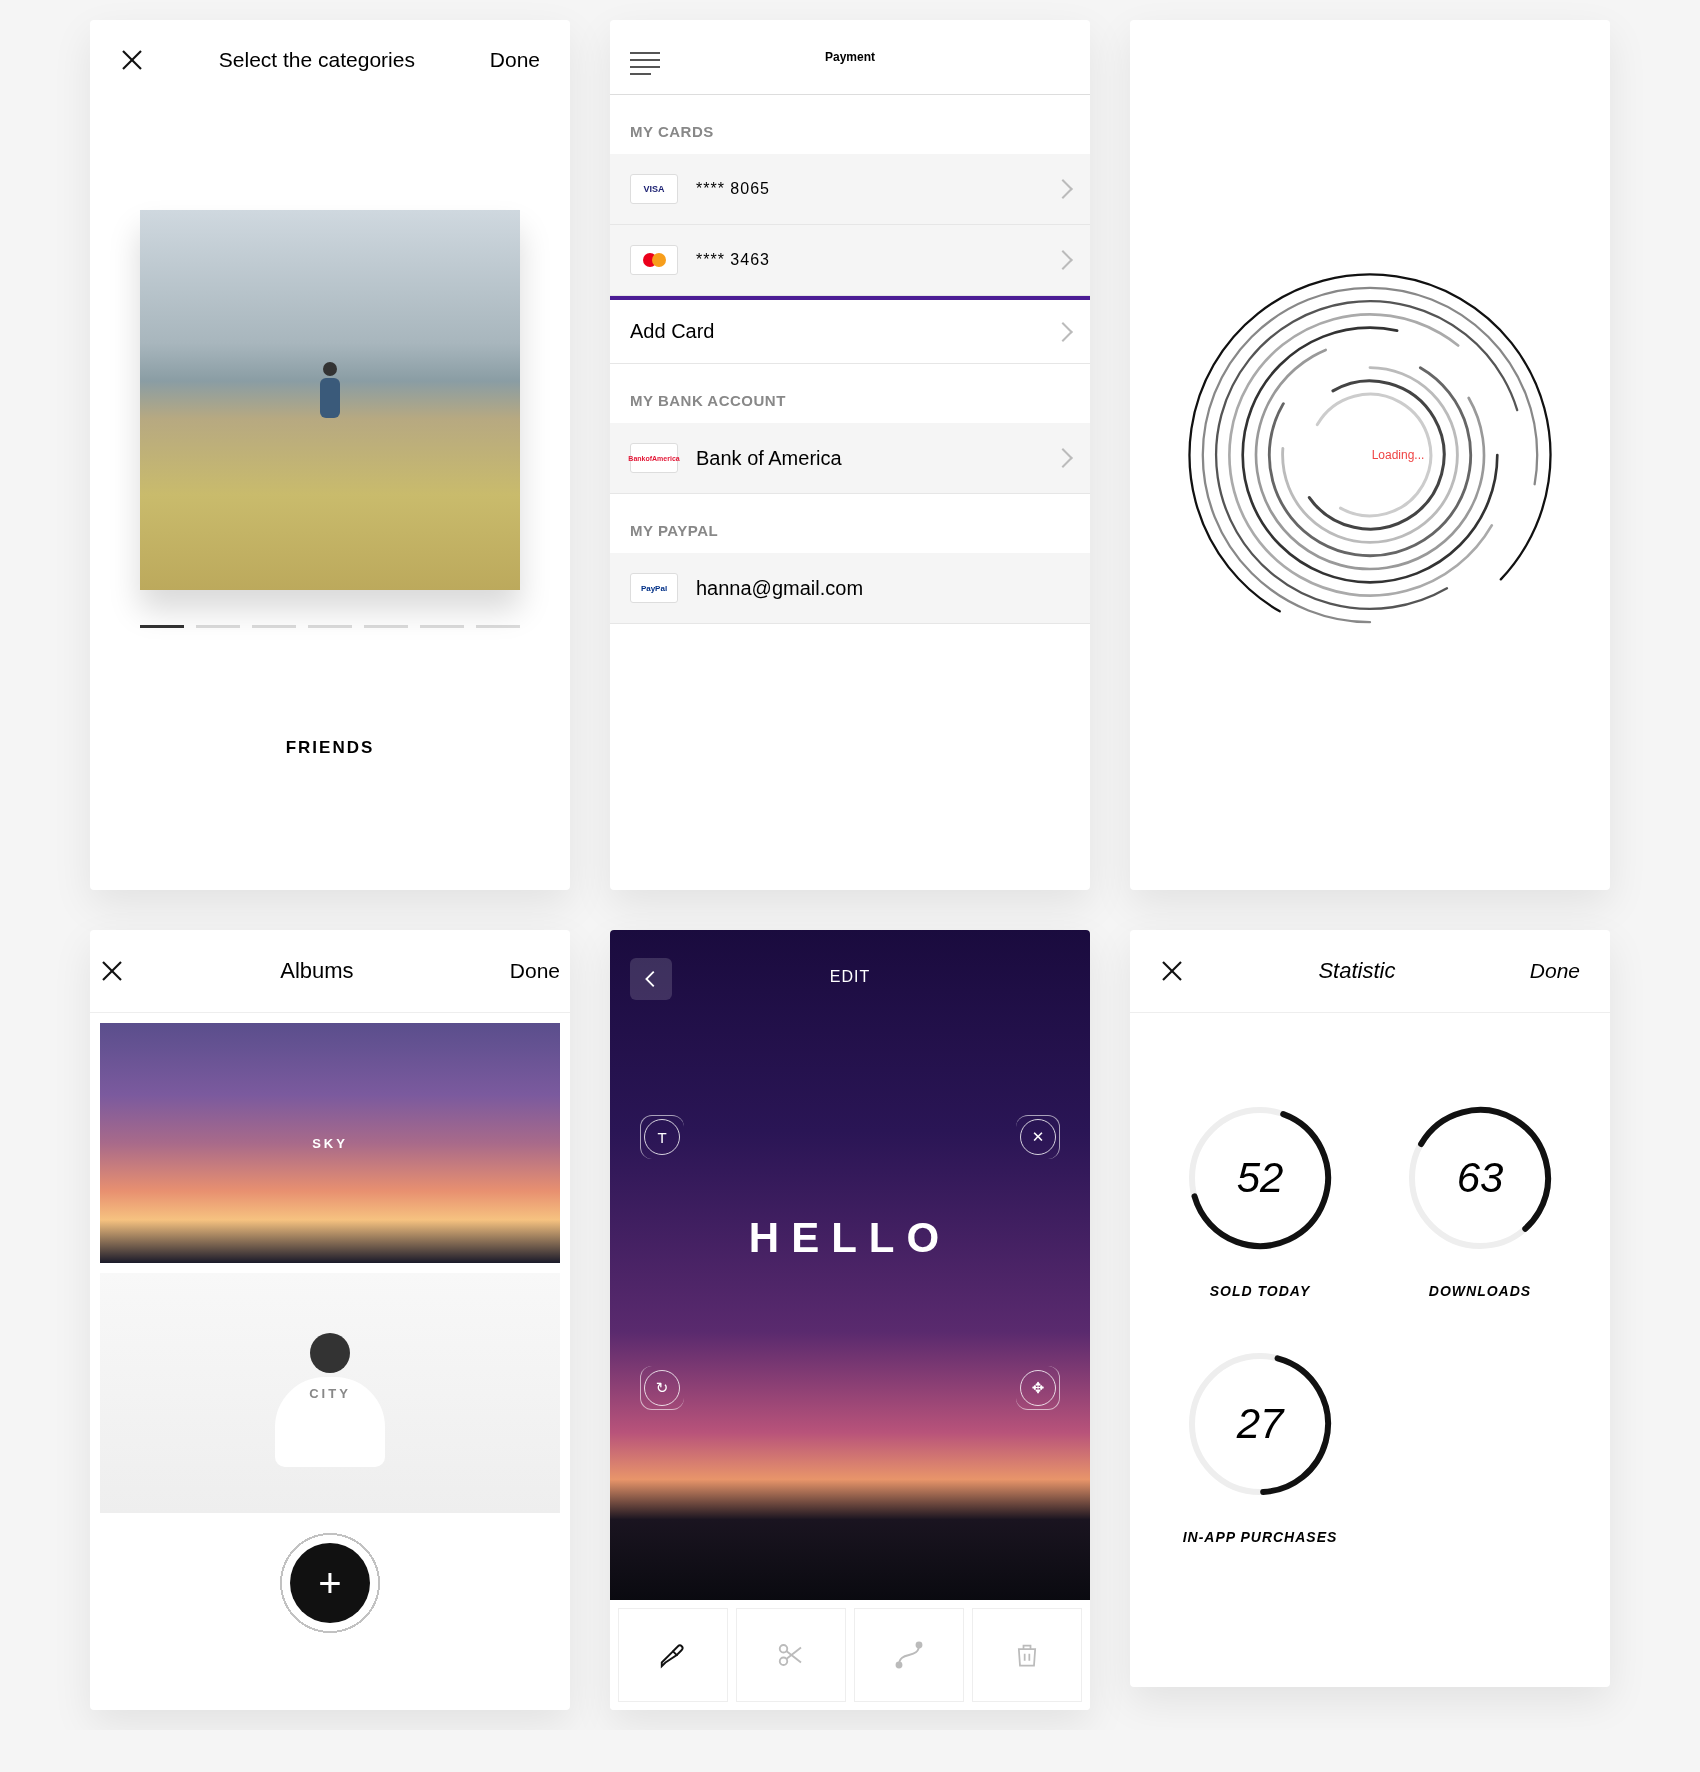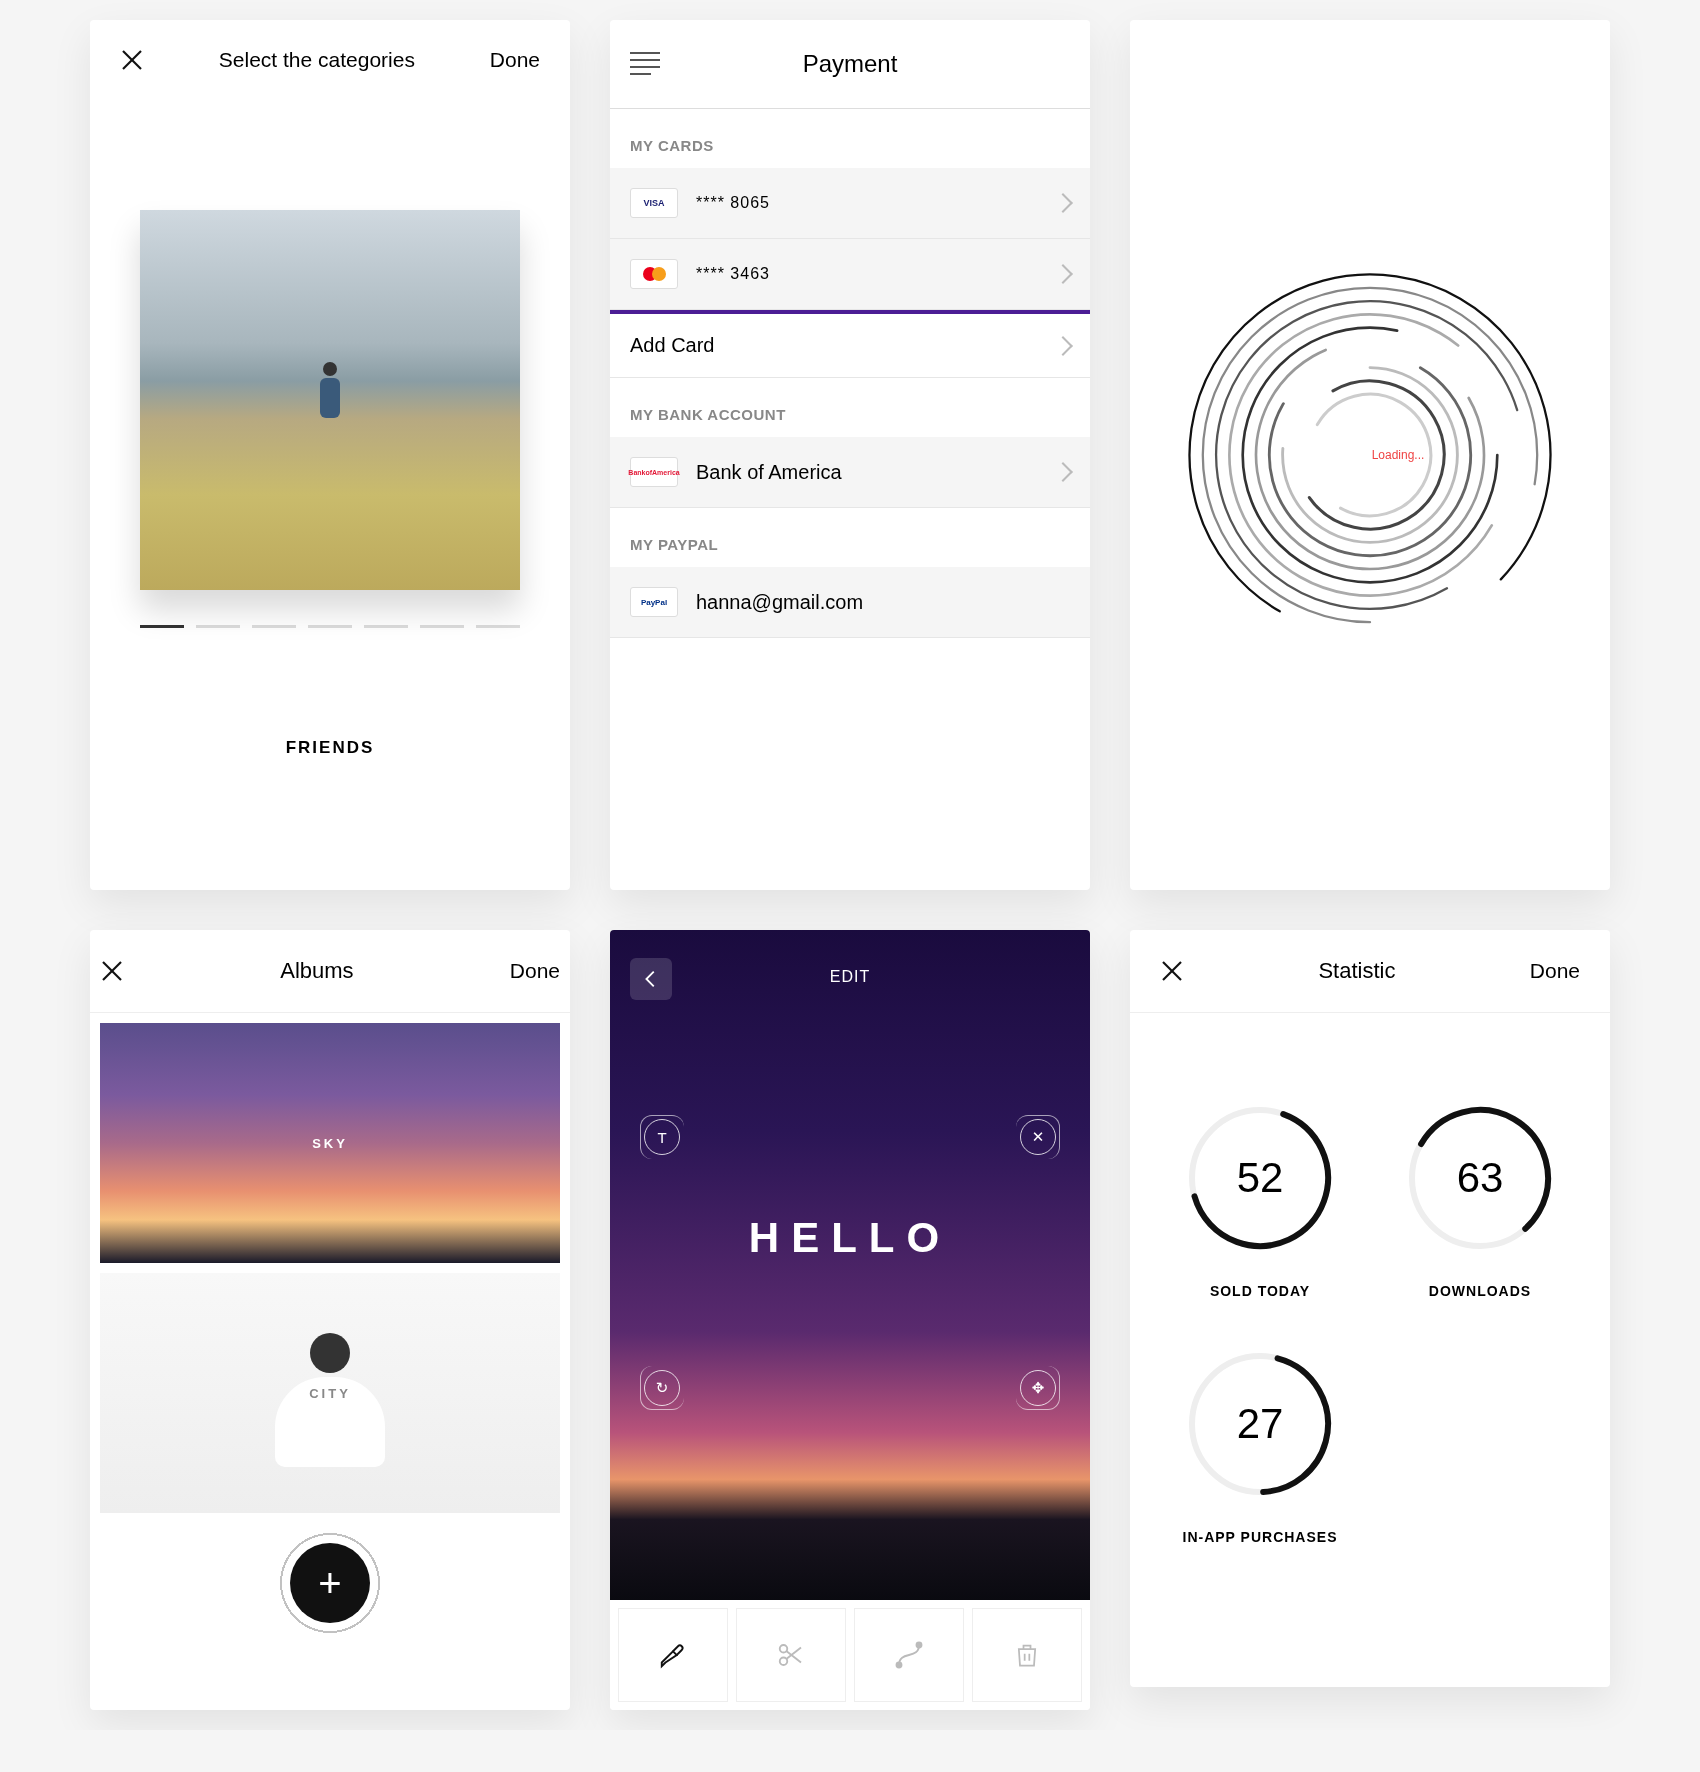--- a/index.html
+++ b/index.html
@@ -57,21 +57,21 @@
 .alb-add { display:flex; justify-content:center; margin-top:30px; position:relative;}
 .alb-add-btn { width:80px; height:80px; border-radius:50%; background:#111; display:flex; align-items:center; justify-content:center; color:#fff; font-size:40px; cursor:pointer; position:relative; }
 .alb-add-ring { position:absolute; width:110px; height:110px; border-radius:50%; top:50%; left:50%; transform:translate(-50%,-50%); }
 .alb-add-ring::before { content:''; position:absolute; inset:0; border-radius:50%; background: radial-gradient(circle, transparent 48px, #333 48px, #333 50px, transparent 50px); opacity:0.3; }
 
 
 .payment { height: 870px; }
 .pay-header { display:flex; align-items:center; justify-content:center; padding:30px; border-bottom:1px solid #ddd; position:relative; }
 .menu-icon { position:absolute; left:20px; top:32px; width:30px; height:20px; cursor:pointer; }
 .menu-icon span { display:block; height:2px; background:#555; margin-bottom:5px; }
-.pay-title { font-size:24px; }
+.pay-title { font-size:12px;font-weight:bold; }
 .section-label { padding:28px 20px 14px; font-size:15px; color:#888; font-weight:700; letter-spacing:0.5px; }
 .pay-row { display:flex; align-items:center; padding:20px 20px; background:#f5f5f5; border-bottom:1px solid #e6e6e6; cursor:pointer; }
 .pay-row.white { background:#fff; border-top:4px solid #4c1d95; }
 .pay-logo { width:48px; height:30px; background:#fff; border:1px solid #ddd; border-radius:3px; margin-right:18px; display:flex; align-items:center; justify-content:center; font-size:9px; font-weight:800; }
 .visa { color:#1a1f71; }
 .mc { display:flex; }
 .mc span:first-child { width:14px; height:14px; background:#eb001b; border-radius:50%; }
 .mc span:last-child { width:14px; height:14px; background:#f79e1b; border-radius:50%; margin-left:-5px; }
 .boa { color:#e31837; font-size:7px; }
 .paypal { color:#003087; font-size:8px; }
@@ -100,21 +100,21 @@
 .edit-tool-btn { flex:1; background:#fff; box-shadow:inset 0 0 0 1px #eee; display:flex; align-items:center; justify-content:center; font-size:28px; color:#888; cursor:pointer; }
 .edit-tool-btn.active { color:#111; }
 
 
 .loading { height: 870px; display:flex; align-items:center; justify-content:center; }
 .spinner { position:relative; width:380px; height:380px; }
 .spinner svg { position:absolute; inset:0; }
 .loading-text { position:absolute; top:50%; left:50%; transform:translate(-50%,-50%); font-size:12px; color:#ef4444;margin-left:28px; }
 
 
-.statistic { height: 757px; }
+.statistic { height: 757px; font-style: italic; }
 .stat-header { display:flex; align-items:center; justify-content:space-between; padding:28px 30px; border-bottom:1px solid #eee; }
 .stat-title { font-size:22px; font-weight:500; }
 .stat-grid { display:grid; grid-template-columns:1fr 1fr; gap:50px 40px; padding:90px 40px 40px; }
 .stat-cell { display:flex; flex-direction:column; align-items:center; gap:30px; }
 .stat-ring { position:relative; width:150px; height:150px; }
 .stat-ring svg { width:100%; height:100%; transform:rotate(-90deg); }
 .stat-val { position:absolute; top:50%; left:50%; transform:translate(-50%,-50%); font-size:42px; font-weight:400; }
 .stat-label { font-size:14px; font-weight:600; letter-spacing:1px; text-align:center; }
 </style>
 </head>

